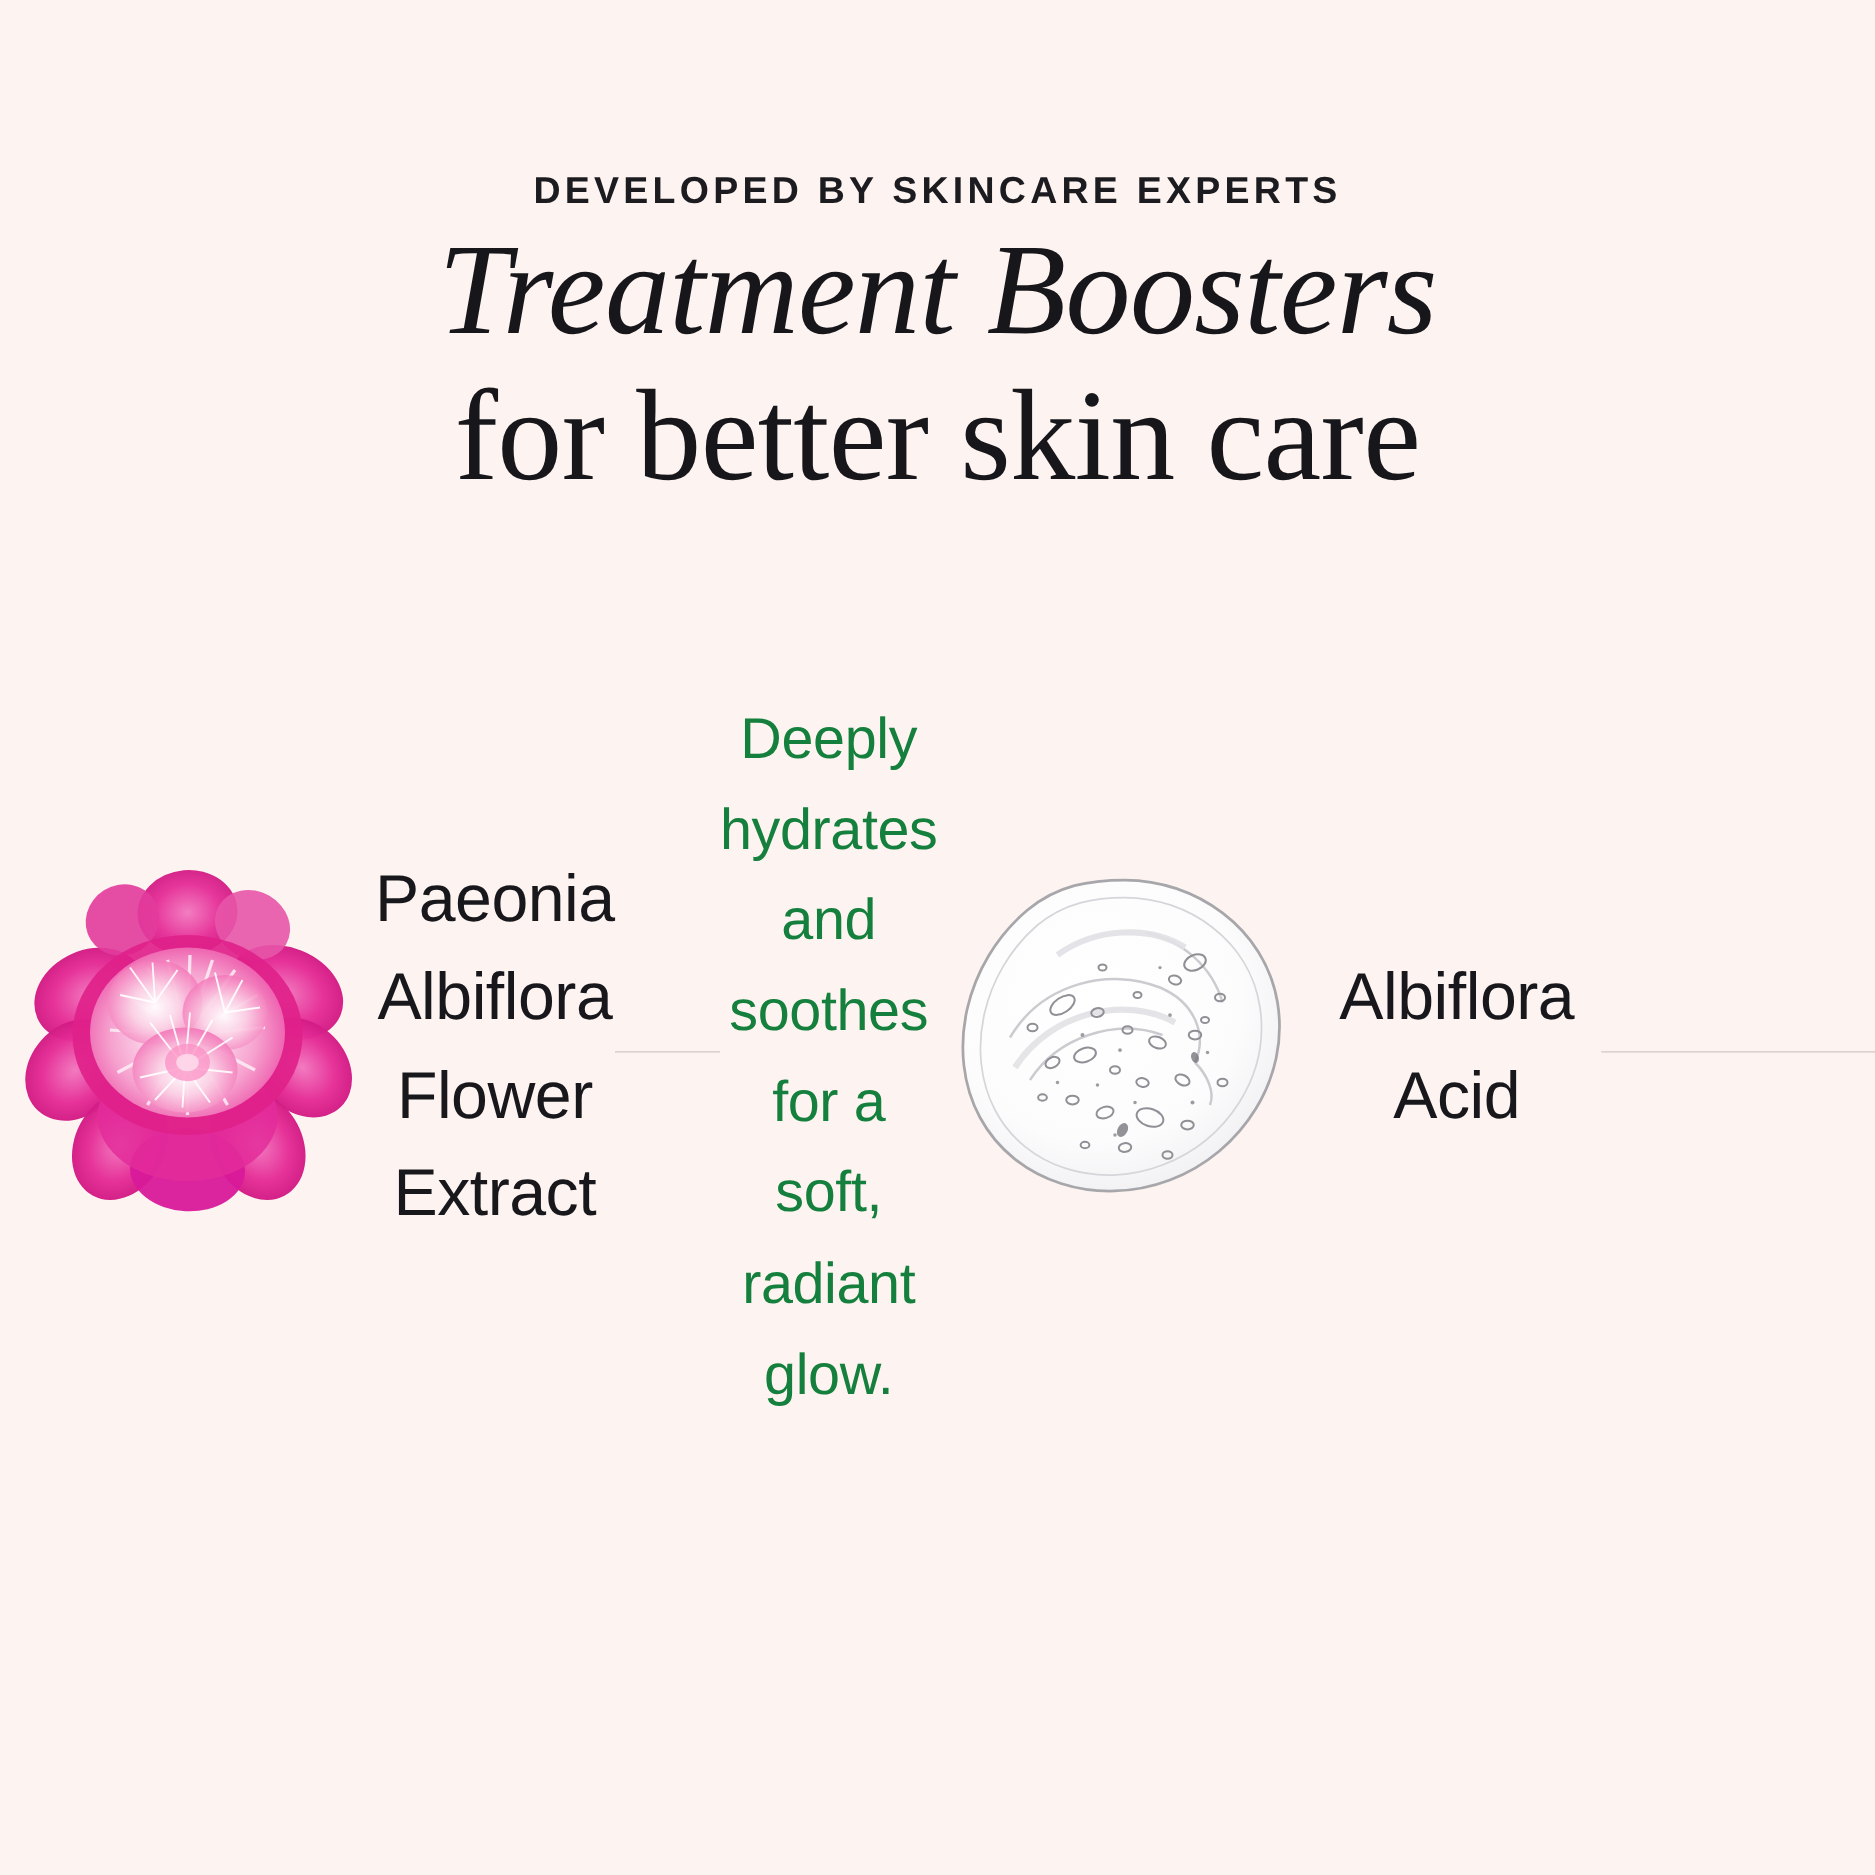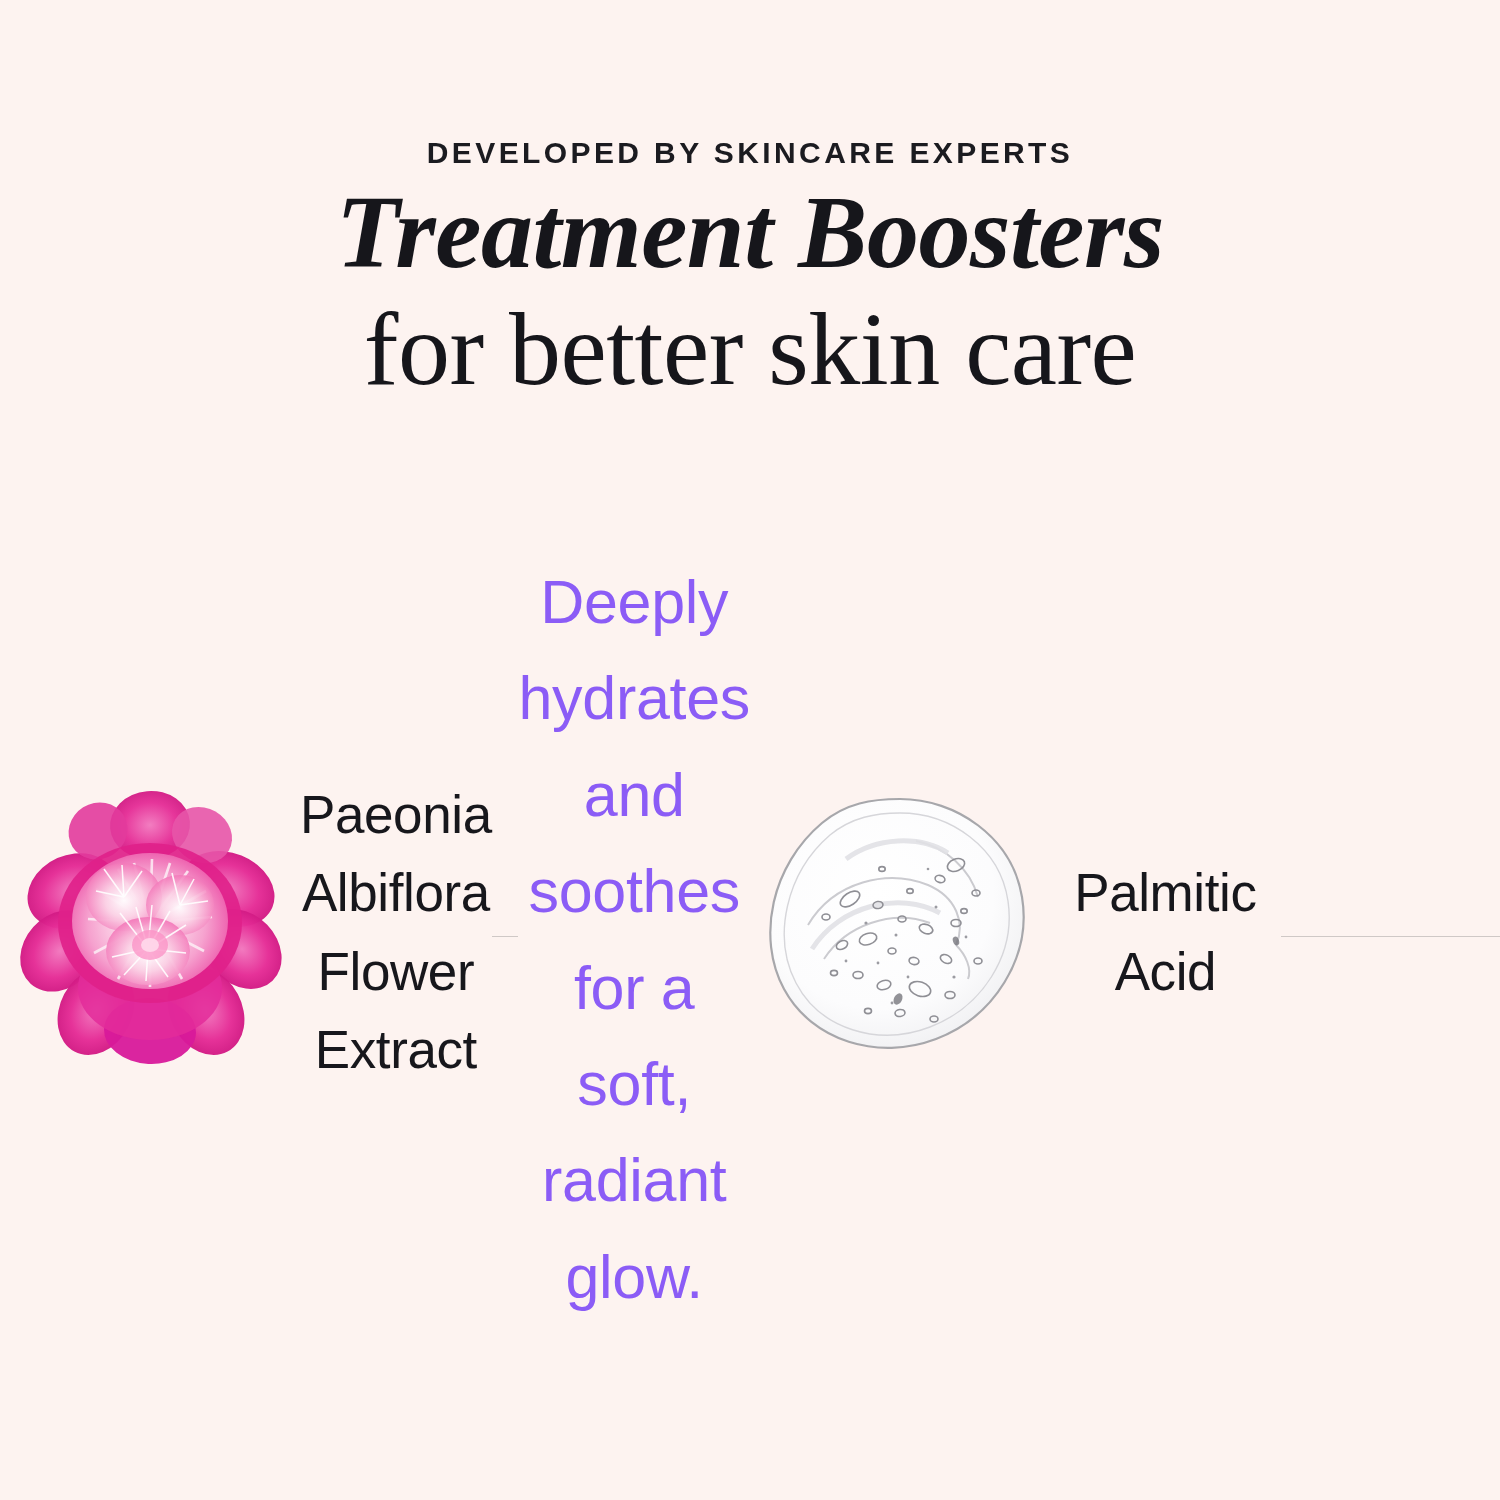--- a/index.html
+++ b/index.html
@@ -48,21 +48,21 @@
     text-align: center;
     font-family: "Liberation Serif", "DejaVu Serif", serif;
     color: #16161B;
   }
   .headline .line1 {
     display: block;
     font-style: italic;
     font-size: 104px;
     line-height: 1.08;
     letter-spacing: -0.5px;
-    font-weight: 700;
+    font-weight: 400;
   }
   .headline .line2 {
     display: block;
     font-style: normal;
     font-size: 104px;
     line-height: 1.18;
     letter-spacing: -0.5px;
     font-weight: 400;
   }
 
@@ -106,24 +106,24 @@
     width: 608px;
     height: 1px;
     background: #CFC8C6;
   }
 
   .description {
     margin-top: 34px;
     width: 620px;
     text-align: center;
     font-family: "Liberation Sans", sans-serif;
-    font-size: 61px;
+    font-size: 46px;
     font-weight: 400;
     line-height: 1.58;
-    color: #8b5cf6;
+    color: #15803d;
     letter-spacing: -0.3px;
   }
 </style>
 </head>
 <body>
 
 <div class="page">
 
   <div class="eyebrow">DEVELOPED BY SKINCARE EXPERTS</div>
 
@@ -309,21 +309,21 @@
           </g>
 
           <g fill="#6F6F76" opacity="0.75">
             <ellipse cx="148" cy="226" rx="4" ry="6" transform="rotate(28 148 226)"></ellipse>
             <ellipse cx="206" cy="168" rx="3" ry="4.5" transform="rotate(-20 206 168)"></ellipse>
           </g>
         </svg>
       </div>
 
       <div class="ingredient-name">
-        <span>Palmitic</span><br>
+        <span>Albiflora</span><br>
         <span>Acid</span>
       </div>
 
       <div class="divider"></div>
 
     </div>
 
   </div>
 </div>
 

